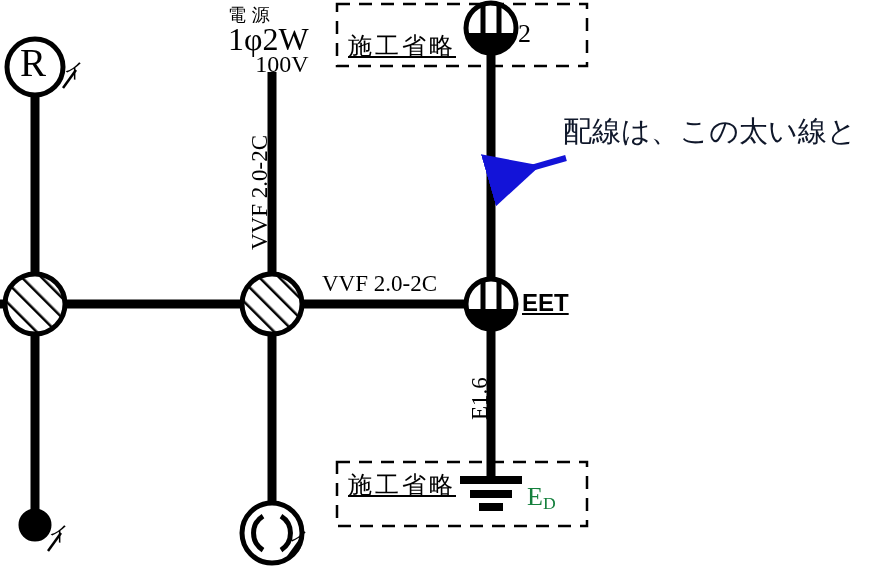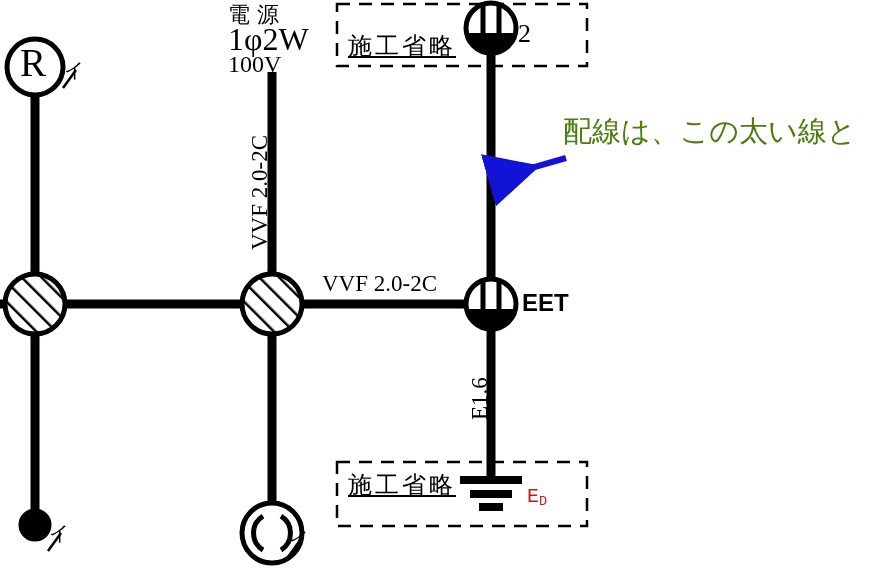--- a/index.html
+++ b/index.html
@@ -33,21 +33,21 @@
   }
   .lbl-jp {
     font-family: "DejaVu Sans", sans-serif;
     text-decoration: underline;
   }
   .vert-ccw {
     transform: rotate(-90deg);
     transform-origin: left top;
   }
   .note-blue {
-    color: #4d7c0f;
+    color: #0f172a;
     font-family: "DejaVu Sans", sans-serif;
     font-size: 29px;
     line-height: 38px;
     letter-spacing: 0px;
     white-space: pre;
   }
   .sub {
     font-size: 0.68em;
     vertical-align: -0.22em;
   }
@@ -149,36 +149,36 @@
 
   <div class="lbl" style="left:20px; top:43px; font-size:39px; line-height:39px;">R</div>
 
   <div class="lbl" style="left:64px; top:60px; font-size:20px; line-height:20px;">イ</div>
 
   <div class="lbl" style="left:49px; top:523px; font-size:20px; line-height:20px;">イ</div>
 
   <div class="lbl" style="left:289px; top:529px; font-size:20px; line-height:20px;">イ</div>
 
   <div style="position:absolute; left:228px; top:2px; text-align:left;">
-    <div class="lbl" style="position:static; font-size:22px; line-height:25px; font-family:'DejaVu Serif', serif;">電 源</div>
+    <div class="lbl" style="position:static; font-size:18px; line-height:25px; font-family:'DejaVu Serif', serif;">電 源</div>
     <div class="lbl" style="position:static; font-size:32px; line-height:25px;">1φ2W</div>
-    <div class="lbl" style="position:static; font-size:24px; line-height:25px;">100V</div>
+    <div class="lbl" style="position:static; font-size:24px; line-height:25px;text-align:right;">100V</div>
   </div>
 
   <div class="lbl vert-ccw" style="left:248px; top:250px; font-size:23px; line-height:23px;">VVF 2.0-2C</div>
 
   <div class="lbl" style="left:322px; top:272px; font-size:23px; line-height:23px;">VVF 2.0-2C</div>
 
   <div class="lbl vert-ccw" style="left:468px; top:420px; font-size:23px; line-height:23px;">E1.6</div>
 
   <div class="lbl" style="left:518px; top:21px; font-size:26px; line-height:26px;">2</div>
 
-  <div class="lbl lbl-sans" style="left:522px; top:291px; font-size:24px; line-height:24px; font-weight:bold;">EET</div>
+  <div class="lbl lbl-sans" style="left:522px; top:291px; font-size:24px; line-height:24px; font-weight:bold;text-decoration:underline;">EET</div>
 
-  <div style="position:absolute; left:527px; top:484px; font-family:Liberation Mono, monospace; color:#b91c1c; font-size:20px; line-height:26px;">
+  <div style="position:absolute; left:527px; top:484px; font-family:Liberation Serif, serif; color:#15803d; font-size:26px; line-height:26px;">
     <span>E</span><span class="sub">D</span>
   </div>
 
   <div class="lbl lbl-jp" style="left:348px; top:34px; font-size:24px; line-height:24px; letter-spacing:3px;">施工省略</div>
 
   <div class="lbl lbl-jp" style="left:348px; top:473px; font-size:24px; line-height:24px; letter-spacing:3px;">施工省略</div>
 
   <div style="position:absolute; left:563px; top:112px;">
     <div class="note-blue">配線は、この太い線と</div>
   </div>

